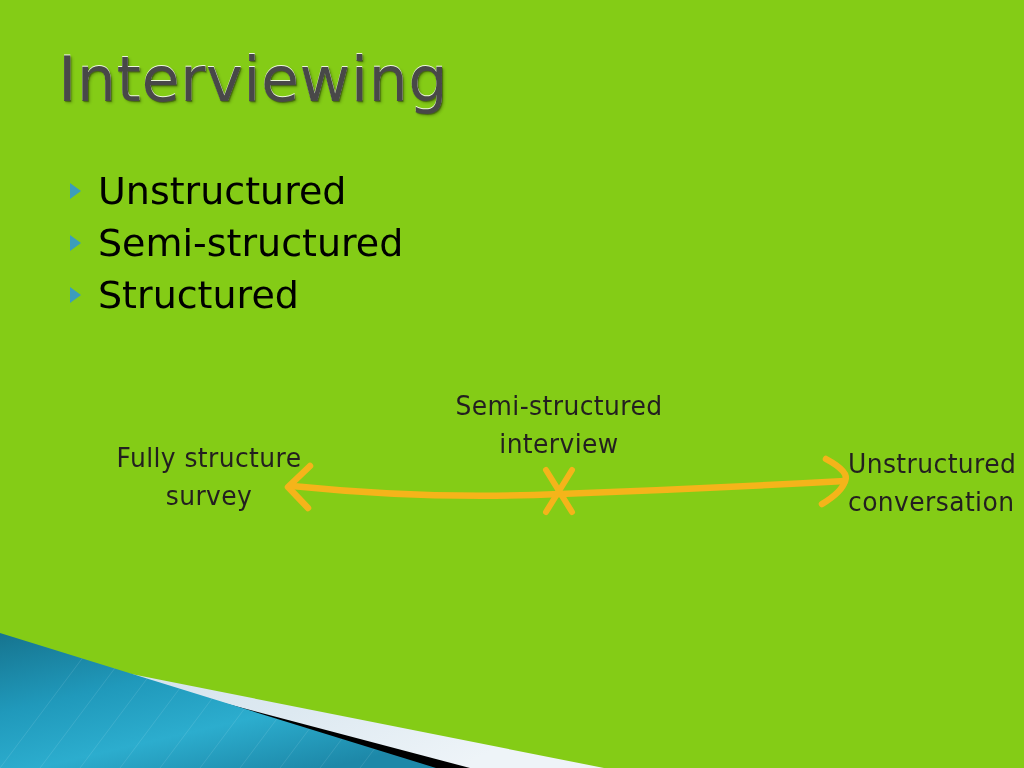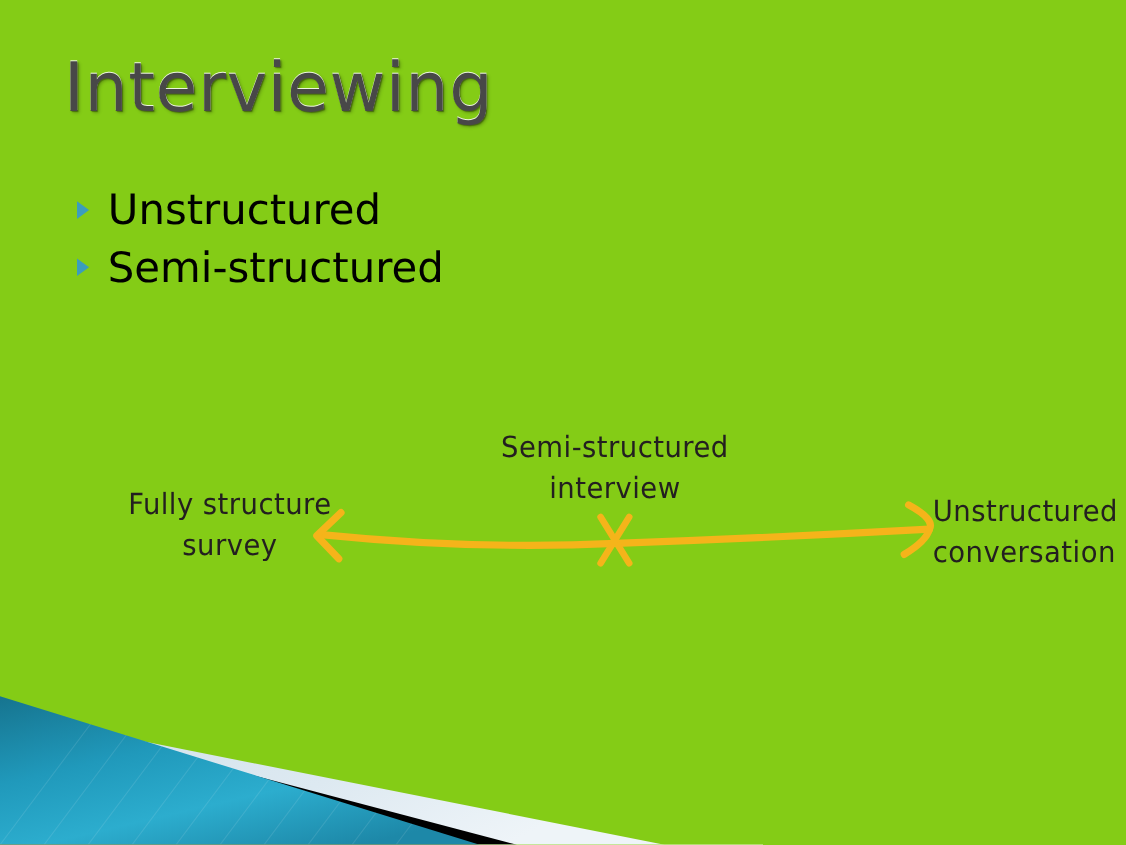--- a/index.html
+++ b/index.html
@@ -133,20 +133,24 @@
     <div class="bullet-row">
       <span class="bullet-marker"></span>
       <span class="bullet-text">Unstructured</span>
     </div>
 
     <div class="bullet-row">
       <span class="bullet-marker"></span>
       <span class="bullet-text">Semi-structured</span>
     </div>
 
+    <div class="bullet-row">
+      <span class="bullet-marker"></span>
+      <span class="bullet-text">Structured</span>
+    </div>
 
   </div>
 
   <div id="diagram">
 
     <svg width="1024" height="180" viewBox="0 0 1024 180" style="position:absolute; left:0; top:0;">
 
       <path d="M 292 486 Q 430 500 560 494 Q 700 489 845 481" transform="translate(0,-370)" fill="none" stroke="#f5b41a" stroke-width="6.5" stroke-linecap="round"></path>
 
       <path d="M 310 466 L 288 487 L 308 508" transform="translate(0,-370)" fill="none" stroke="#f5b41a" stroke-width="6.5" stroke-linecap="round" stroke-linejoin="round"></path>

